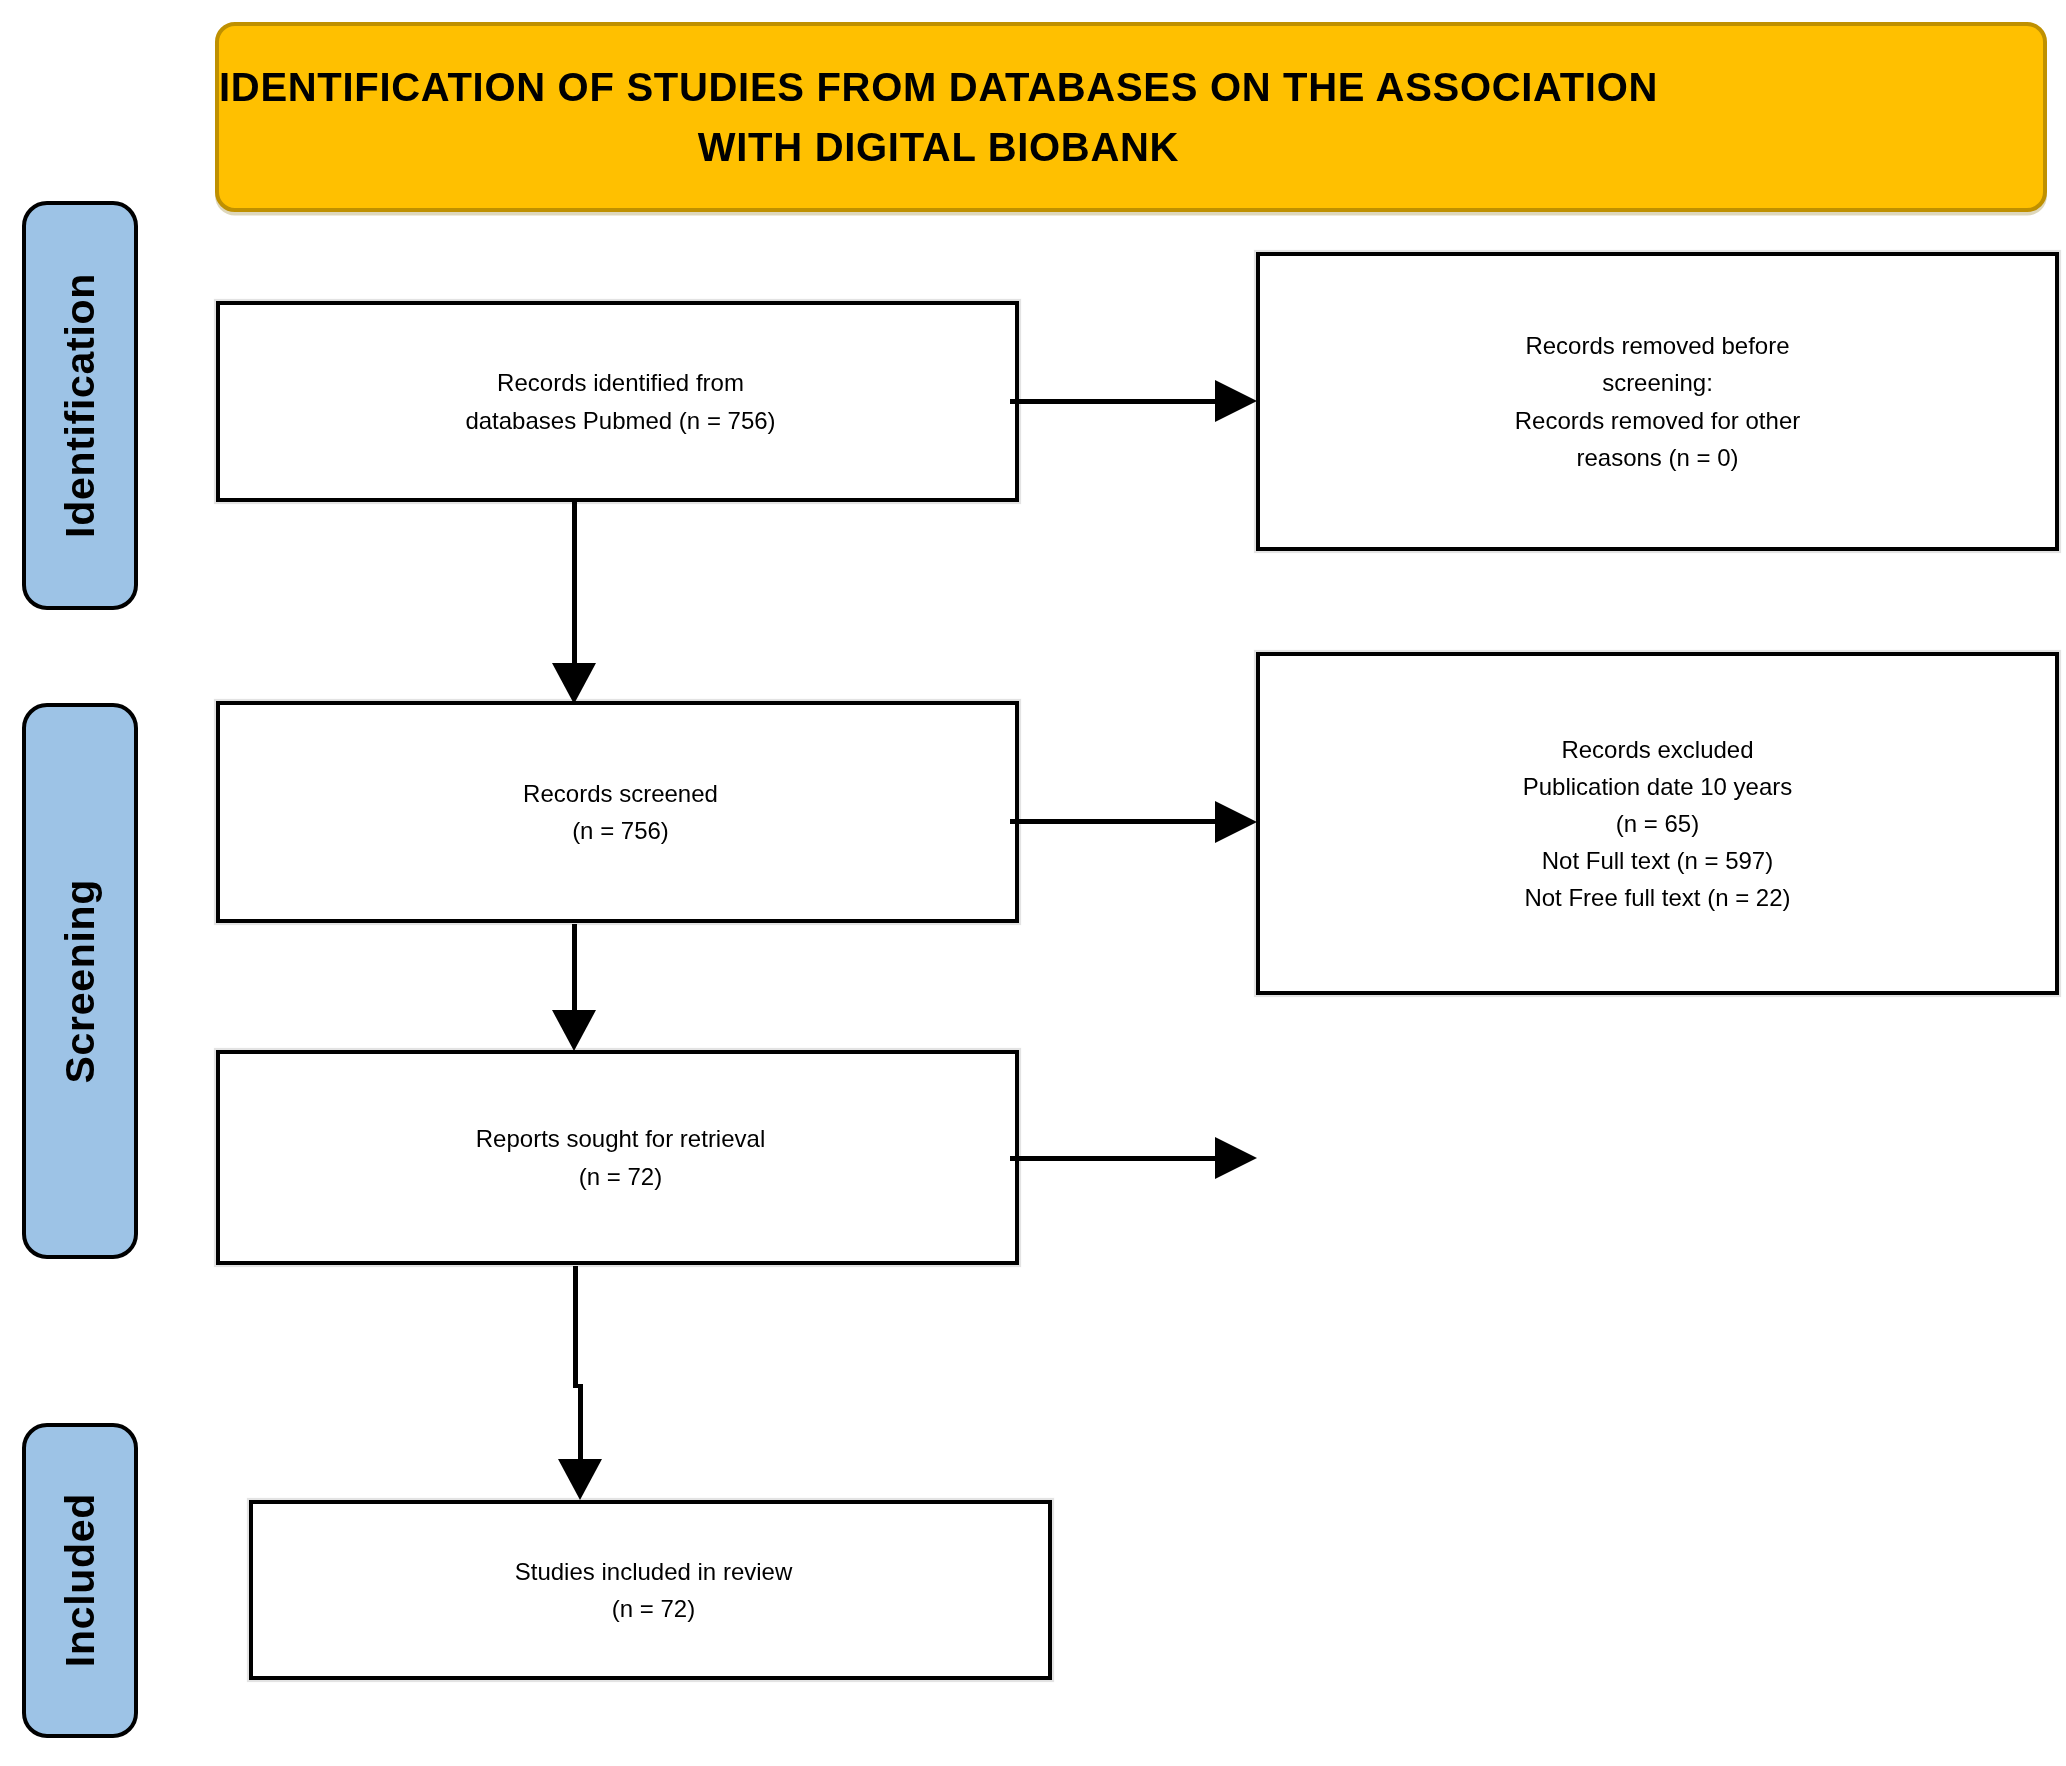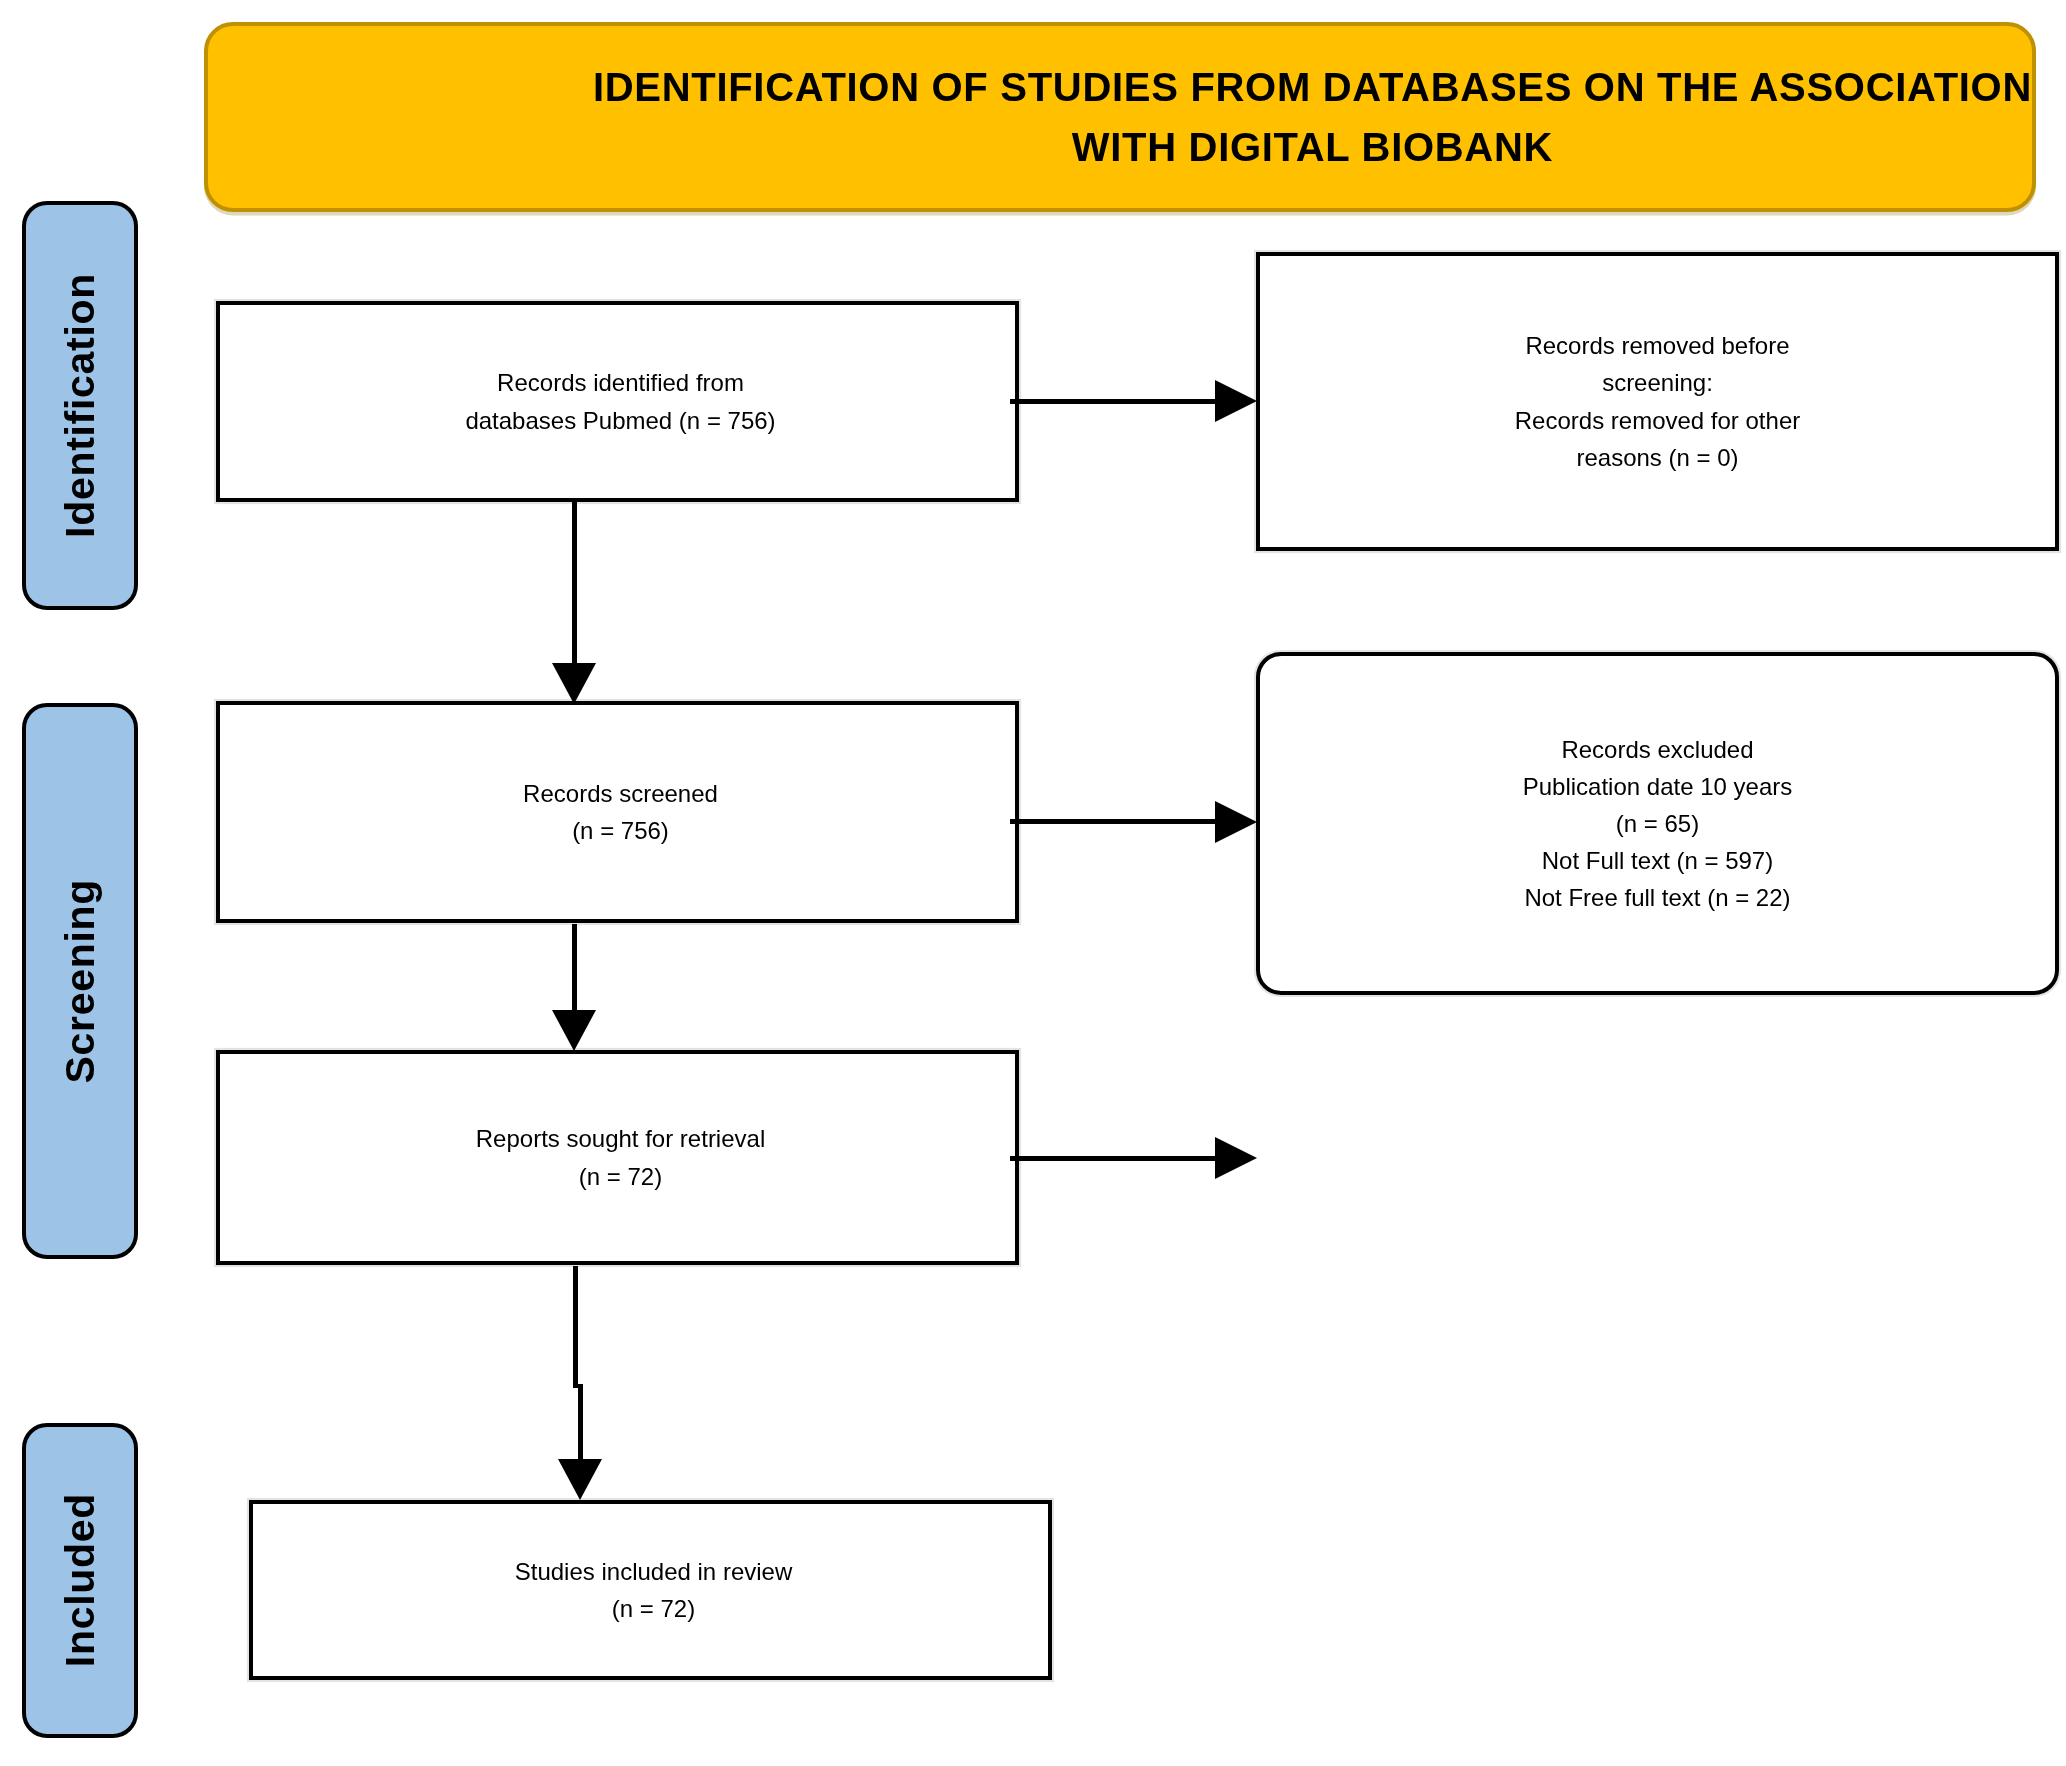--- a/index.html
+++ b/index.html
@@ -15,25 +15,25 @@
   .canvas{
     position:relative;
     width:2066px;
     height:1767px;
     background:var(--background);
     overflow:hidden;
   }
   
   .title-box{
     position:absolute;
-    left:204px;top:22.4px;width:1832px;height:190px;
+    left:215px;top:22.4px;width:1832px;height:190px;
     background:var(--title-fill);
     border:4.2px solid var(--title-border);
-    border-radius:29px;
-    display:flex;align-items:center;justify-content:flex-end;
+    border-radius:20px;
+    display:flex;align-items:center;justify-content:flex-start;
     text-align:center;
     box-shadow:0 3.5px 0 rgba(160,140,60,0.35);
   }
   .title-box .txt{
     font-size:40px;font-weight:bold;line-height:1.5;
     white-space:pre-line;letter-spacing:0.7px;
   }
   
   .stage{
     position:absolute;
@@ -64,21 +64,21 @@
   .flow-box .txt{
     font-size:24px;line-height:1.55;white-space:pre-line;
   }
   .col-main{left:216px;width:803px;padding-left:6px;}
   .col-side{left:1256px;width:803px;}
   #box-records-identified{top:301px;height:201px;}
   #box-records-screened{top:701px;height:222px;}
   #box-reports-sought{top:1050px;height:215px;}
   #box-studies-included{top:1500px;height:180px;margin-left:33px;}
   #box-records-removed{top:252px;height:299px;}
-  #box-records-excluded{top:652px;height:343px;border-radius:25px;}
+  #box-records-excluded{top:652px;height:343px;}
   #box-reports-not-retrieved{top:1050px;height:215px;}
   
   .shaft-h{position:absolute;height:4.9px;background:var(--box-border);}
   .shaft-v{position:absolute;width:4.9px;background:var(--box-border);}
   .head-right{
     position:absolute;width:0;height:0;
     border-top:21px solid transparent;
     border-bottom:21px solid transparent;
     border-left:42px solid var(--box-border);
   }

